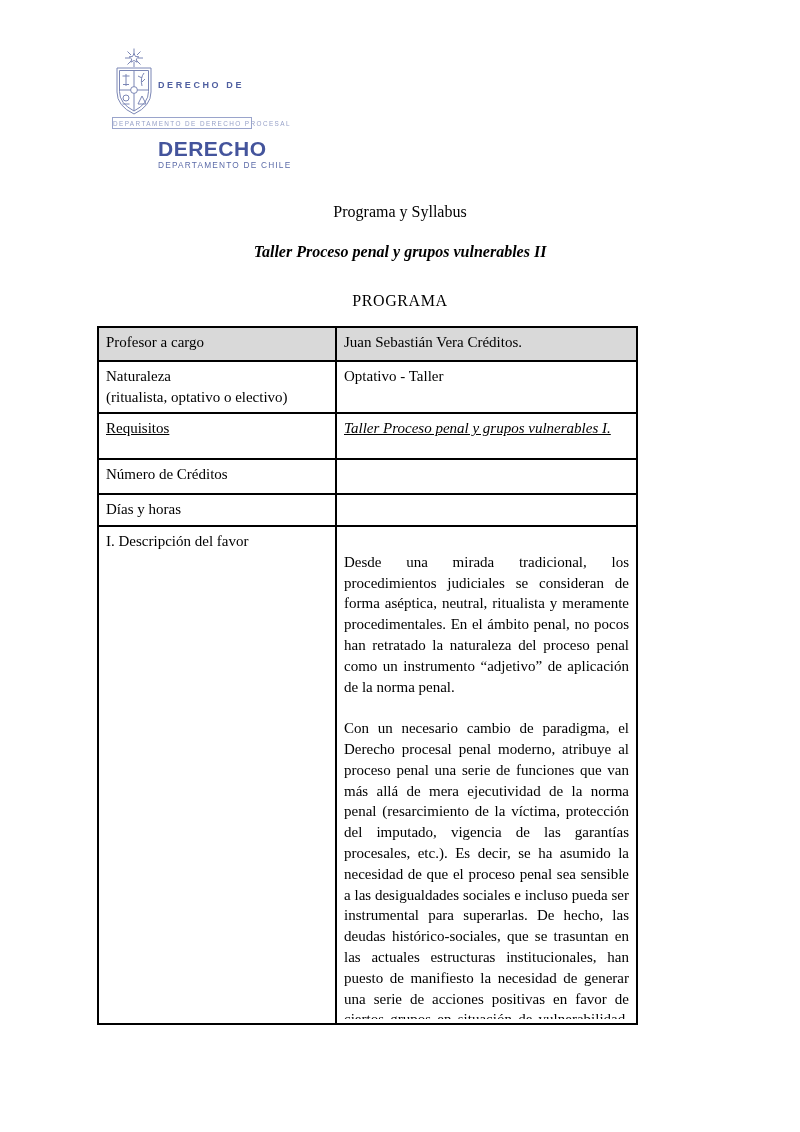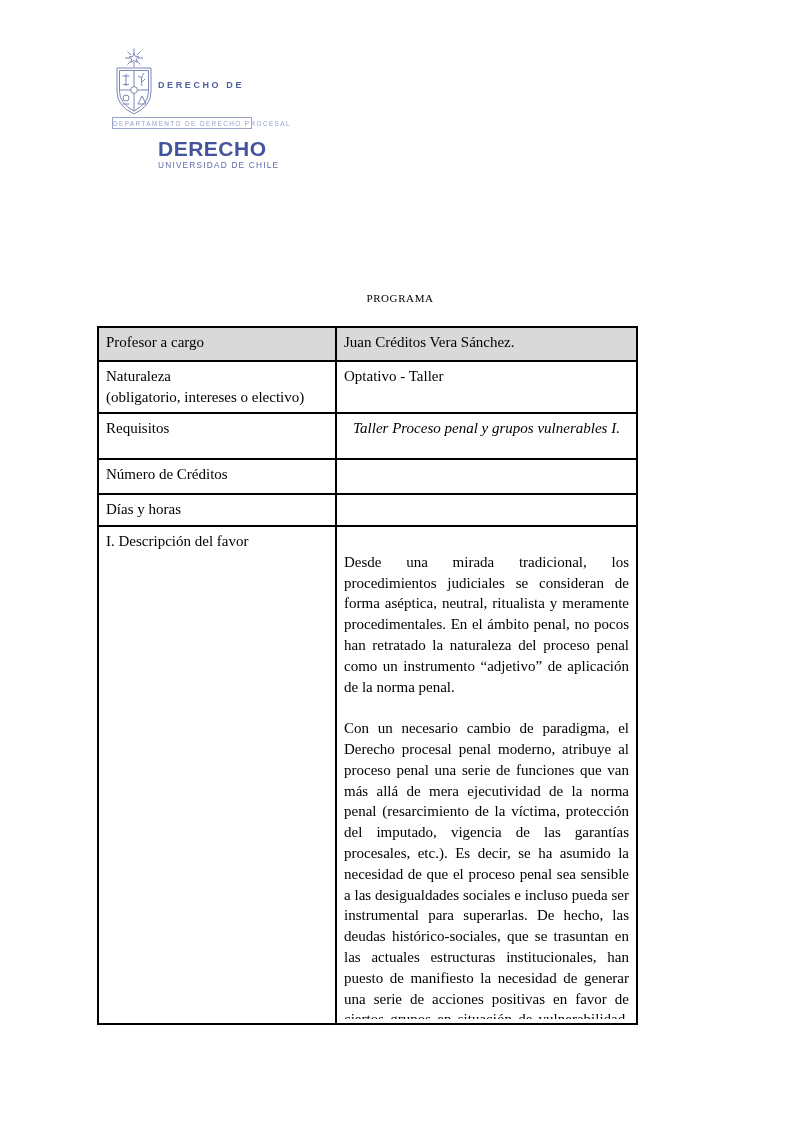--- a/index.html
+++ b/index.html
@@ -27,42 +27,42 @@
   .dept-box { position: absolute; left: 0; top: 71px; width: 140px;
               border: 1px solid #9aa4cb; color: #97a1c8;
               font-family: "Liberation Sans", sans-serif;
               font-size: 6.4px; letter-spacing: 1.4px; text-align: center;
               padding: 1.5px 0 1px 0; white-space: nowrap; }
 
   
   .title-block { position: absolute; left: 0; width: 800px; text-align: center; }
   .doc-title   { top: 203px; font-size: 16px; }
   .course-title{ top: 243px; font-size: 16px; font-style: italic; font-weight: bold; }
-  .section-heading { top: 292px; font-size: 11px; letter-spacing: 0.6px; }
+  .section-heading { top: 292px; font-size: 16px; letter-spacing: 0.6px; }
 
   
   table.program {
     position: absolute; left: 97px; top: 326px;
     width: 541px; border-collapse: collapse; table-layout: fixed;
   }
   table.program td {
     border: 2px solid #000;
     vertical-align: top;
     font-size: 15px; line-height: 20.8px;
     padding: 4px 7px;
   }
   td.col-label { width: 238px; }
   tr.shaded td { background: #d9d9d9; }
-  .v-italic { font-style: italic; text-align: center; }
+  .v-italic { font-style: italic; }
   .desc-cell { height: 496px; overflow: hidden; }
   .desc-cell .desc-wrap { height: 488px; overflow: hidden; }
   .desc-cell p { text-align: justify; margin-top: 20.8px; }
   .row-profesor td { height: 34px; }
   .row-naturaleza td { height: 52px; margin-left: 48px; }
-  .row-requisitos td { height: 46px; }
+  .row-requisitos td { height: 46px; text-decoration: underline; }
   .row-creditos td { height: 35px; border-radius: 14px; }
   .row-dias td { height: 32px; border-radius: 15px; }
 </style>
 </head>
 <body>
 
 <div class="page">
 
   <div class="logo">
     <svg class="crest" viewBox="0 0 40 68">
@@ -95,37 +95,39 @@
         <path d="M8.5 56 L15.5 56"></path>
 
         <path d="M24 56 L28 48 L32 56 Z"></path>
 
         <circle cx="20" cy="42" r="3.4" fill="#ffffff"></circle>
       </g>
     </svg>
     <div class="logo-text">
       <div class="faculty-small">DERECHO DE</div>
       <div class="faculty-big">DERECHO</div>
-      <div class="univ-line">UNIVERSIDAD DE CHILE</div>
+      <div class="univ-line">DEPARTAMENTO DE CHILE</div>
     </div>
     <div class="dept-box">DEPARTAMENTO DE DERECHO PROCESAL</div>
   </div>
 
+  <div class="title-block doc-title">Programa y Syllabus</div>
+  <div class="title-block course-title">Taller Proceso penal y grupos vulnerables II</div>
   <div class="title-block section-heading">PROGRAMA</div>
 
   <table class="program">
     <tbody>
         <tr class="shaded row-profesor">
       <td class="col-label">Profesor a cargo</td>
-      <td>Juan Créditos Vera Sánchez.</td>
+      <td>Juan Sebastián Vera Créditos.</td>
     </tr>
     <tr class="row-naturaleza">
       <td class="col-label">
         <div>Naturaleza</div>
-        <div>(obligatorio, intereses o electivo)</div>
+        <div>(ritualista, optativo o electivo)</div>
       </td>
       <td>Optativo - Taller</td>
     </tr>
     <tr class="row-requisitos">
       <td class="col-label">Requisitos</td>
       <td class="v-italic">Taller Proceso penal y grupos vulnerables I.</td>
     </tr>
     <tr class="row-creditos">
       <td class="col-label">Número de Créditos</td>
       <td></td>

